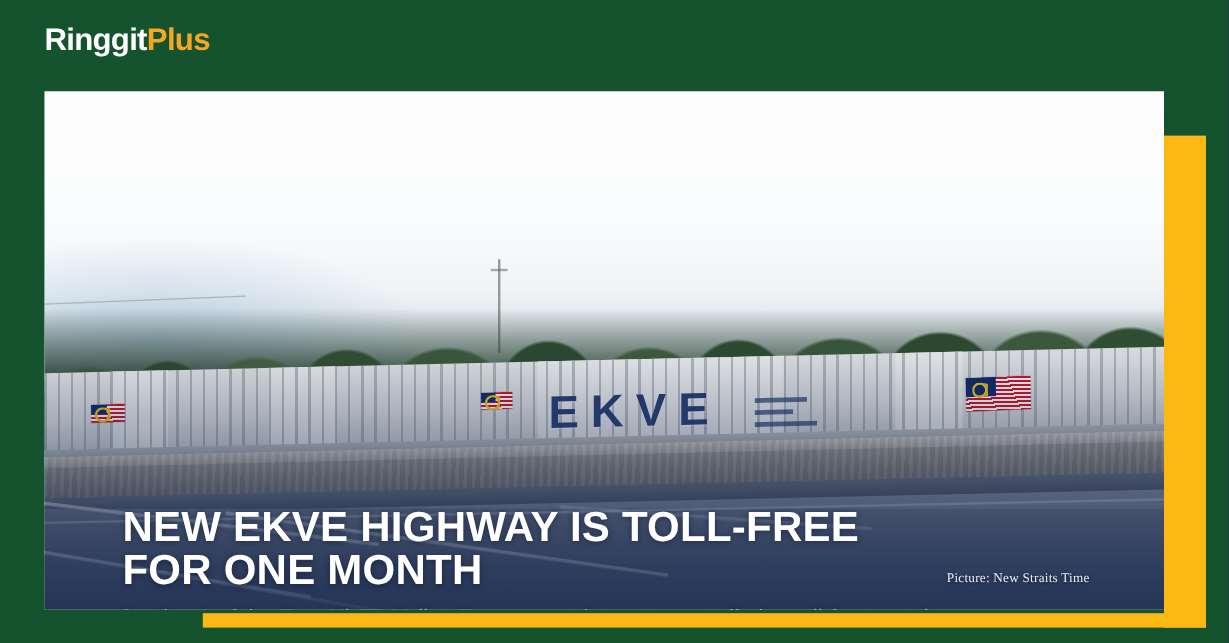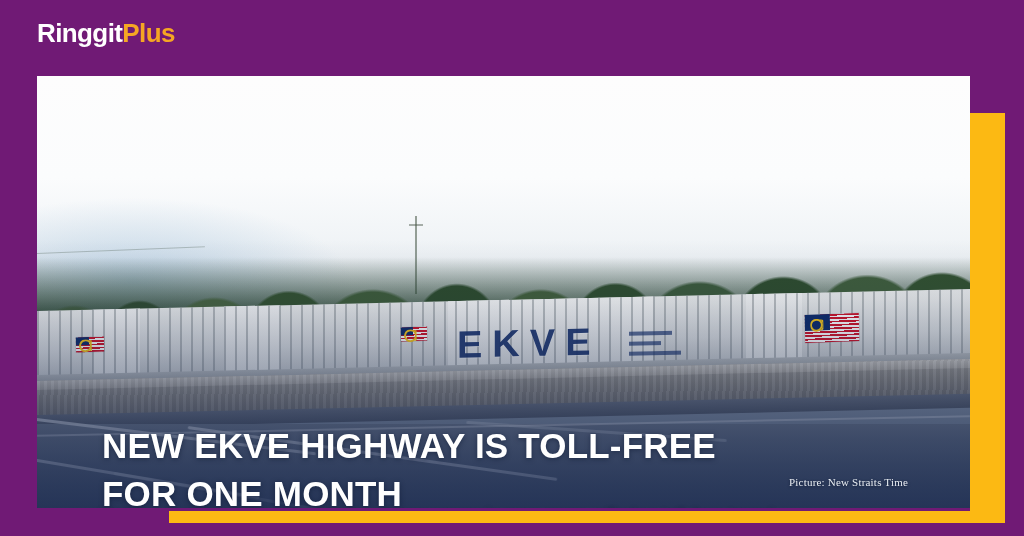--- a/index.html
+++ b/index.html
@@ -7,21 +7,21 @@
   html, body {
     width:1024px; height:536px;
     overflow:hidden;
     background:#1b2b52;
     font-family:"Liberation Sans", sans-serif;
   }
 
   #card {
     position:relative;
     width:1024px; height:536px;
-    background:#701a75;
+    background:#14532d;
   }
 
   
   #logo {
     position:absolute;
     left:37px; top:18px;
     font-size:26px;
     font-weight:bold;
     letter-spacing:-0.6px;
     line-height:30px;
@@ -253,21 +253,21 @@
       rgba(27,43,82,.82) 100%);
   }
 
   
   #headline {
     position:absolute;
     left:65px; top:346px;
     width:800px;
     color:#ffffff;
     font-size:35px;
-    line-height:48px;
+    line-height:36px;
     font-weight:bold;
     letter-spacing:0.2px;
     text-transform:uppercase;
     font-stretch:condensed;
     text-shadow:0 1px 5px rgba(10,20,45,.55);
     white-space:pre-line;
   }
   #subhead {
     position:absolute;
     left:62px; top:426px;

